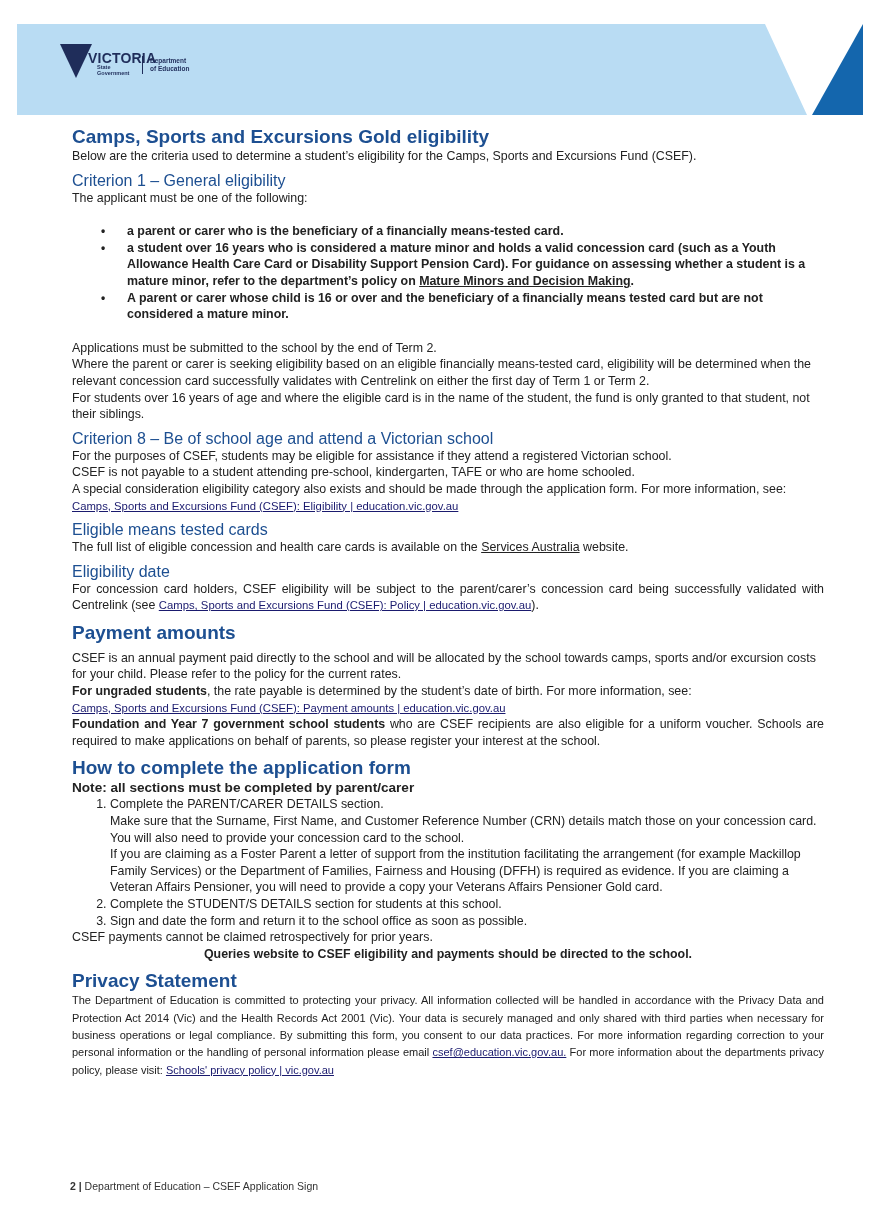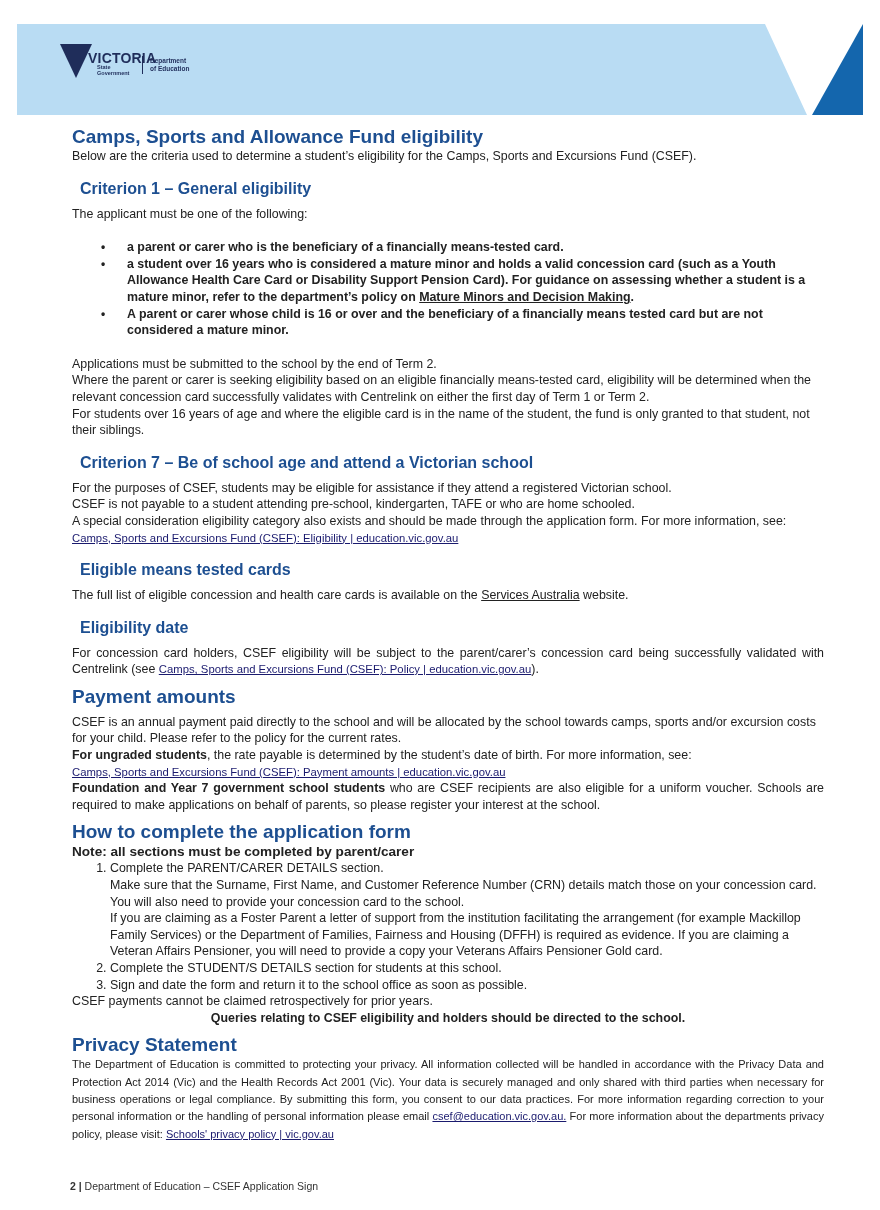--- a/index.html
+++ b/index.html
@@ -9,21 +9,21 @@
   .banner svg { display: block; }
   .logo { position: absolute; left: 58px; top: 44px; width: 160px; height: 36px; }
   .logo-vic { position: absolute; left: 0; top: 0; }
   .logo-text { position: absolute; left: 30px; top: 6px; font-weight: bold; font-size: 14px; color: #1f2d5a; letter-spacing: 0.2px; }
   .logo-sub { position: absolute; left: 39px; top: 20px; font-size: 5.5px; font-weight: bold; color: #1f2d5a; line-height: 6px; }
   .logo-div { position: absolute; left: 84px; top: 12px; width: 1px; height: 18px; background: #1f2d5a; }
   .logo-dept { position: absolute; left: 92px; top: 13px; font-size: 6.5px; font-weight: bold; color: #1f2d5a; line-height: 7.5px; }
 
   .content { position: absolute; left: 72px; top: 126px; width: 752px; font-size: 12.4px; line-height: 16.6px; }
   .h1 { color: #1d4f91; font-weight: bold; font-size: 19px; line-height: 22px; margin: 0; }
-  .h2 { color: #1d4f91; font-weight: bold; font-size: 16px; line-height: 19px; margin: 8px; }
+  .h2 { color: #1d4f91; font-weight: normal; font-size: 16px; line-height: 19px; margin: 0; }
   .h-big { color: #1d4f91; font-weight: bold; font-size: 19px; line-height: 22px; margin: 0; }
   p { margin: 0; }
   .gap6 { height: 6px; }
   .gap8 { height: 8px; }
   ul.bul { list-style: none; margin: 17px; padding: 0 0 0 38px; font-weight: bold; }
   ul.bul li { position: relative; }
   ul.bul li::before { content: "•"; position: absolute; left: -26px; top: 0; font-size: 12px; }
   ol.num { margin: 0; padding: 0 0 0 38px; }
   ol.num li { padding-left: 0; }
   a, .link { color: #1a1a6e; text-decoration: underline; margin-top: 48px; }
@@ -49,37 +49,37 @@
   <svg class="logo-vic" width="36" height="36" viewBox="0 0 36 36">
     <polygon points="2,0 34,0 18,34" fill="#1f2d5a"></polygon>
   </svg>
   <span class="logo-text">VICTORIA</span>
   <span class="logo-sub"><span>State</span><br><span>Government</span></span>
   <span class="logo-div"></span>
   <span class="logo-dept"><span>Department</span><br><span>of Education</span></span>
 </div>
 
 <div class="content">
-  <h1 class="h1">Camps, Sports and Allowance Fund eligibility</h1>
+  <h1 class="h1">Camps, Sports and Excursions Gold eligibility</h1>
   <p>Below are the criteria used to determine a student’s eligibility for the Camps, Sports and Excursions Fund (CSEF).</p>
   <div class="gap6"></div>
 
   <h2 class="h2">Criterion 1 – General eligibility</h2>
   <p>The applicant must be one of the following:</p>
   <ul class="bul">
     <li><span>a parent or carer who is the beneficiary of a financially means-tested card.</span></li>
     <li><span>a student over 16 years who is considered a mature minor and holds a valid concession card (such as a Youth Allowance Health Care Card or Disability Support Pension Card). For guidance on assessing whether a student is a mature minor, refer to the department’s policy on </span><span class="plainlink">Mature Minors and Decision Making</span><span>.</span></li>
     <li><span>A parent or carer whose child is 16 or over and the beneficiary of a financially means tested card but are not considered a mature minor.</span></li>
   </ul>
   <p>Applications must be submitted to the school by the end of Term 2.</p>
   <p>Where the parent or carer is seeking eligibility based on an eligible financially means-tested card, eligibility will be determined when the relevant concession card successfully validates with Centrelink on either the first day of Term 1 or Term 2.</p>
   <p>For students over 16 years of age and where the eligible card is in the name of the student, the fund is only granted to that student, not their siblings.</p>
   <div class="gap6"></div>
 
-  <h2 class="h2">Criterion 7 – Be of school age and attend a Victorian school</h2>
+  <h2 class="h2">Criterion 8 – Be of school age and attend a Victorian school</h2>
   <p>For the purposes of CSEF, students may be eligible for assistance if they attend a registered Victorian school.</p>
   <p>CSEF is not payable to a student attending pre-school, kindergarten, TAFE or who are home schooled.</p>
   <p><span>A special consideration eligibility category also exists and should be made through the application form. For more information, see: </span><a class="smalllink">Camps, Sports and Excursions Fund (CSEF): Eligibility | education.vic.gov.au</a></p>
   <div class="gap6"></div>
 
   <h2 class="h2">Eligible means tested cards</h2>
   <p><span>The full list of eligible concession and health care cards is available on the </span><span class="plainlink">Services Australia</span><span> website.</span></p>
   <div class="gap6"></div>
 
   <h2 class="h2">Eligibility date</h2>
@@ -99,20 +99,20 @@
   <ol class="num">
     <li>
       <span>Complete the PARENT/CARER DETAILS section.</span><br>
       <span>Make sure that the Surname, First Name, and Customer Reference Number (CRN) details match those on your concession card. You will also need to provide your concession card to the school.</span><br>
       <span>If you are claiming as a Foster Parent a letter of support from the institution facilitating the arrangement (for example Mackillop Family Services) or the Department of Families, Fairness and Housing (DFFH) is required as evidence. If you are claiming a Veteran Affairs Pensioner, you will need to provide a copy your Veterans Affairs Pensioner Gold card.</span>
     </li>
     <li><span>Complete the STUDENT/S DETAILS section for students at this school.</span></li>
     <li><span>Sign and date the form and return it to the school office as soon as possible.</span></li>
   </ol>
   <p>CSEF payments cannot be claimed retrospectively for prior years.</p>
-  <p class="bold">Queries relating to CSEF eligibility and holders should be directed to the school.</p>
+  <p class="bold">Queries website to CSEF eligibility and payments should be directed to the school.</p>
   <div class="gap8"></div>
 
   <h2 class="h-big">Privacy Statement</h2>
   <p class="privacy"><span>The Department of Education is committed to protecting your privacy. All information collected will be handled in accordance with the Privacy Data and Protection Act 2014 (Vic) and the Health Records Act 2001 (Vic). Your data is securely managed and only shared with third parties when necessary for business operations or legal compliance. By submitting this form, you consent to our data practices. For more information regarding correction to your personal information or the handling of personal information please email </span><a>csef@education.vic.gov.au.</a><span> For more information about the departments privacy policy, please visit: </span><a>Schools' privacy policy | vic.gov.au</a></p>
 </div>
 
 <div class="footer"><b>2 |</b><span> Department of Education – CSEF Application Sign</span></div>
 
 </body></html>

